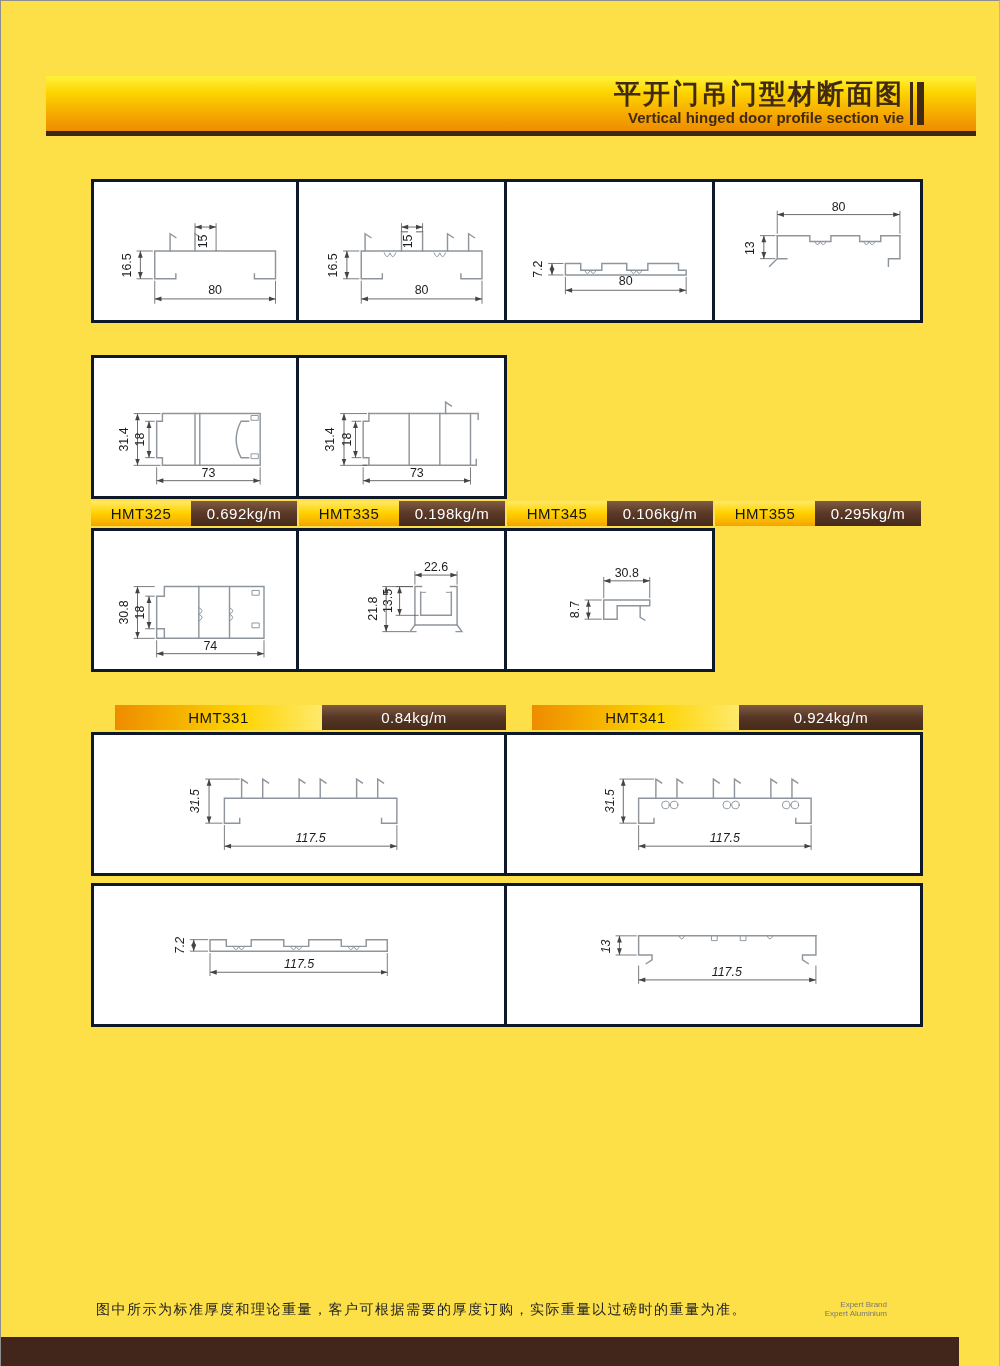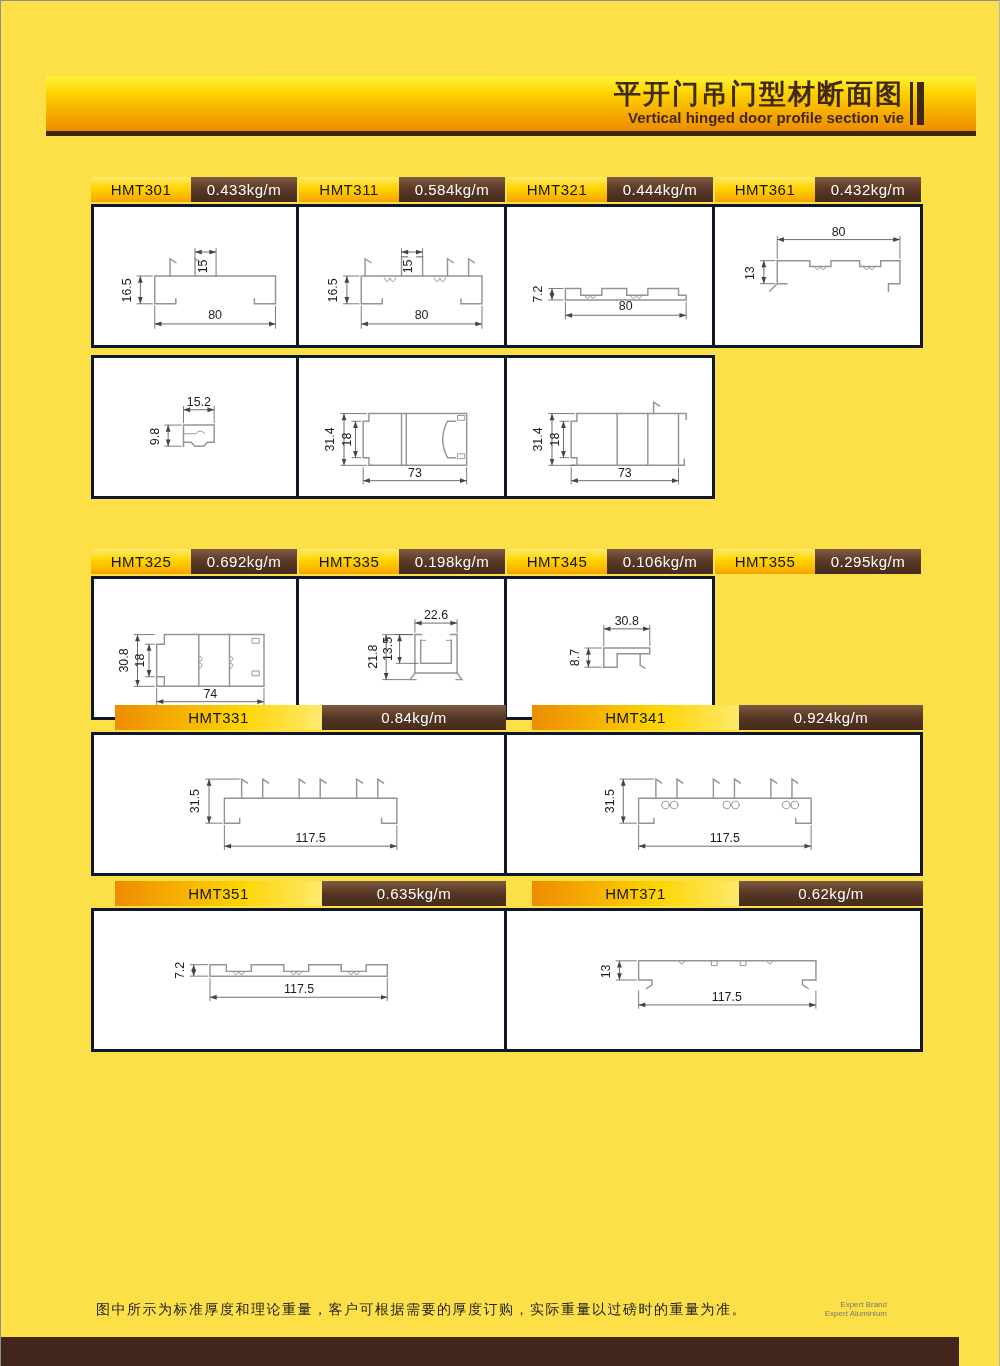--- a/index.html
+++ b/index.html
@@ -26,21 +26,21 @@
        font-size:15px;color:#161616;letter-spacing:.5px;
        background:linear-gradient(180deg,#ffe96c 0%,#ffd400 45%,#f6a300 100%);}
   .wgt{flex:1;display:flex;align-items:center;justify-content:center;
        font-size:15px;color:#ffffff;letter-spacing:.5px;
        background:linear-gradient(180deg,#7e5b42 0%,#5a3826 50%,#452a1b 100%);}
   .wide .lbl{width:207px;background:linear-gradient(90deg,#ee8c00 0%,#fdd400 60%,#ffe96c 100%);}
   .wide .wgt{background:linear-gradient(180deg,#7e5b42 0%,#573624 50%,#452a1b 100%);}
   .drawrow{display:flex;margin-top:2px;}
   .dcell{width:208px;height:144px;background:#fff;border:3px solid #0f172a;box-sizing:border-box;}
   .dcell+.dcell{border-left:none;}
-  .dcell.wide{width:500px;}
+  .dcell.wide{width:500px;font-style:italic;}
   .dcell svg{display:block;width:100%;height:100%;}
   
   .pf{stroke:#8e959c;stroke-width:1.5;fill:none;stroke-linecap:square;stroke-linejoin:miter;}
   .pf2{stroke:#8e959c;stroke-width:1;fill:none;stroke-linecap:square;}
   .dim{stroke:#555;stroke-width:.9;fill:none;}
   .ext{stroke:#555;stroke-width:.8;}
   .dtxt{font-family:"Liberation Sans",sans-serif;font-size:13px;fill:#1c1c1c;text-anchor:middle;}
   
   .note{position:absolute;left:95px;top:1300px;font-size:14px;color:#222;letter-spacing:1.5px;}
   .brand{position:absolute;right:112px;top:1299px;text-align:right;color:#777;font-size:8px;line-height:9px;}
@@ -69,38 +69,20 @@
       <div class="title-en">Vertical hinged door profile section vie</div>
     </div>
     <div class="bars">
       <div class="bar-thin"></div>
       <div class="bar-thick"></div>
     </div>
   </div>
   <div class="band-underline"></div>
 
   <div class="row" style="top:176px">
-    <div class="hdr">
-      <div class="hcell">
-        <div class="lbl">HMT301</div>
-        <div class="wgt">0.433kg/m</div>
-      </div>
-      <div class="hcell">
-        <div class="lbl">HMT311</div>
-        <div class="wgt">0.584kg/m</div>
-      </div>
-      <div class="hcell">
-        <div class="lbl">HMT321</div>
-        <div class="wgt">0.444kg/m</div>
-      </div>
-      <div class="hcell">
-        <div class="lbl">HMT361</div>
-        <div class="wgt">0.432kg/m</div>
-      </div>
-    </div>
     <div class="drawrow">
       <div class="dcell">
         <svg viewBox="0 0 208 144">
           <g>
             <path class="pf" d="M84,96 L84,101 L62,101 L62,72 L188,72 L188,101 L166,101 L166,96"></path>
             <path class="pf" d="M78,72 L78,54 L84,58"></path>
             <path class="pf" d="M104,72 L104,54 L110,58"></path>
           </g>
           <g>
             <line class="ext" x1="104" y1="54" x2="104" y2="43"></line>
@@ -187,39 +169,20 @@
         </svg>
       </div>
     </div>
   </div>
 
   <div class="row" style="top:352px">
     <div class="drawrow">
       <div class="dcell">
         <svg viewBox="0 0 208 144">
           <g>
-            <path class="pf" d="M92,92 L92,70 L124,70 L124,88 L117,88 L113,92 L104,92 L100,88 L92,88"></path>
-            <path class="pf2" d="M105,79 a5,5 0 0 1 9,0"></path>
-            <path class="pf2" d="M92,79 L104,79"></path>
-          </g>
-          <g>
-            <line class="ext" x1="92" y1="68" x2="92" y2="50"></line>
-            <line class="ext" x1="124" y1="68" x2="124" y2="50"></line>
-            <line class="dim" x1="92" y1="54" x2="124" y2="54" marker-start="url(#mS)" marker-end="url(#mE)"></line>
-            <text class="dtxt" x="108" y="50">15.2</text>
-            <line class="ext" x1="90" y1="70" x2="72" y2="70"></line>
-            <line class="ext" x1="90" y1="92" x2="72" y2="92"></line>
-            <line class="dim" x1="76" y1="70" x2="76" y2="92" marker-start="url(#mS)" marker-end="url(#mE)"></line>
-            <text class="dtxt" x="66" y="82" transform="rotate(-90 66 82)">9.8</text>
-          </g>
-        </svg>
-      </div>
-      <div class="dcell">
-        <svg viewBox="0 0 208 144">
-          <g>
             <path class="pf" d="M70,58 L172,58 L172,112 L70,112 M70,58 L70,66 L64,66 L64,104 L70,104 L70,112"></path>
             <line class="pf" x1="104" y1="58" x2="104" y2="112"></line>
             <line class="pf" x1="109" y1="58" x2="109" y2="112"></line>
             <path class="pf" d="M160,66 L152,66 Q142,85 152,104 L160,104"></path>
             <path class="pf2" d="M163,60 h7 v5 h-7 z M163,100 h7 v5 h-7 z"></path>
           </g>
           <g>
             <line class="ext" x1="68" y1="58" x2="40" y2="58"></line>
             <line class="ext" x1="68" y1="112" x2="40" y2="112"></line>
             <line class="dim" x1="44" y1="58" x2="44" y2="112" marker-start="url(#mS)" marker-end="url(#mE)"></line>
@@ -256,21 +219,21 @@
             <line class="ext" x1="64" y1="114" x2="64" y2="132"></line>
             <line class="ext" x1="176" y1="114" x2="176" y2="132"></line>
             <line class="dim" x1="64" y1="128" x2="176" y2="128" marker-start="url(#mS)" marker-end="url(#mE)"></line>
             <text class="dtxt" x="120" y="124">73</text>
           </g>
         </svg>
       </div>
     </div>
   </div>
 
-  <div class="row" style="top:548px">
+  <div class="row" style="top:500px">
     <div class="hdr">
       <div class="hcell">
         <div class="lbl">HMT325</div>
         <div class="wgt">0.692kg/m</div>
       </div>
       <div class="hcell">
         <div class="lbl">HMT335</div>
         <div class="wgt">0.198kg/m</div>
       </div>
       <div class="hcell">
@@ -416,30 +379,20 @@
             <line class="ext" x1="310" y1="94" x2="310" y2="120"></line>
             <line class="dim" x1="130" y1="116" x2="310" y2="116" marker-start="url(#mS)" marker-end="url(#mE)"></line>
             <text class="dtxt" x="220" y="112">117.5</text>
           </g>
         </svg>
       </div>
     </div>
   </div>
 
   <div class="row" style="top:880px">
-    <div class="hdr">
-      <div class="hcell wide">
-        <div class="lbl">HMT351</div>
-        <div class="wgt">0.635kg/m</div>
-      </div>
-      <div class="hcell wide">
-        <div class="lbl">HMT371</div>
-        <div class="wgt">0.62kg/m</div>
-      </div>
-    </div>
     <div class="drawrow">
       <div class="dcell wide">
         <svg viewBox="0 0 416 144">
           <g>
             <path class="pf" d="M115,68 L115,56 L132,56 L132,63 L158,63 L158,56 L192,56 L192,63 L218,63 L218,56 L252,56 L252,63 L278,63 L278,56 L300,56 L300,68 Z"></path>
             <path class="pf2" d="M139,63 q3,7 6,0 q3,7 6,0"></path>
             <path class="pf2" d="M199,63 q3,7 6,0 q3,7 6,0"></path>
             <path class="pf2" d="M259,63 q3,7 6,0 q3,7 6,0"></path>
           </g>
           <g>

